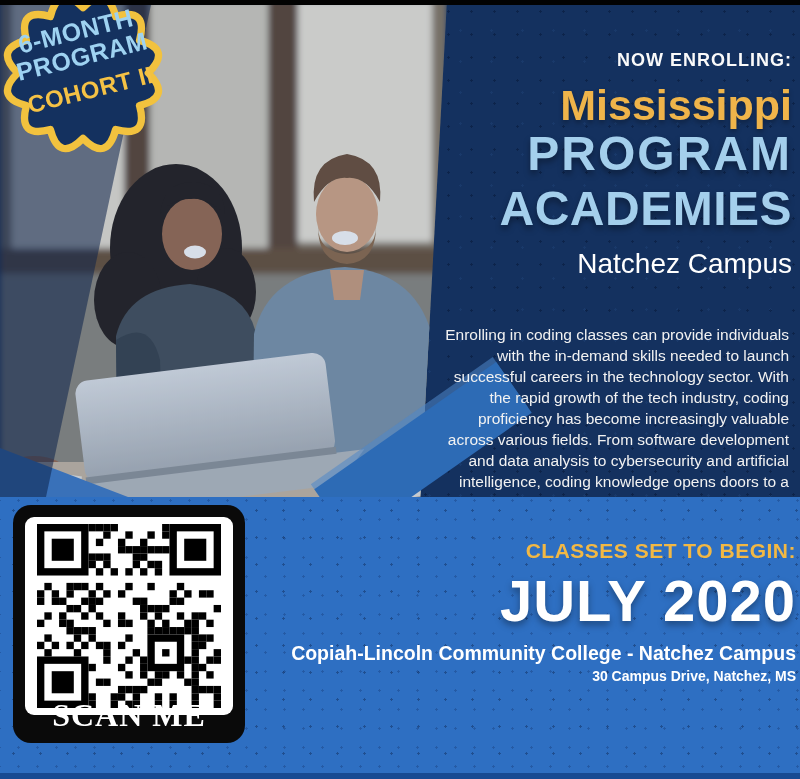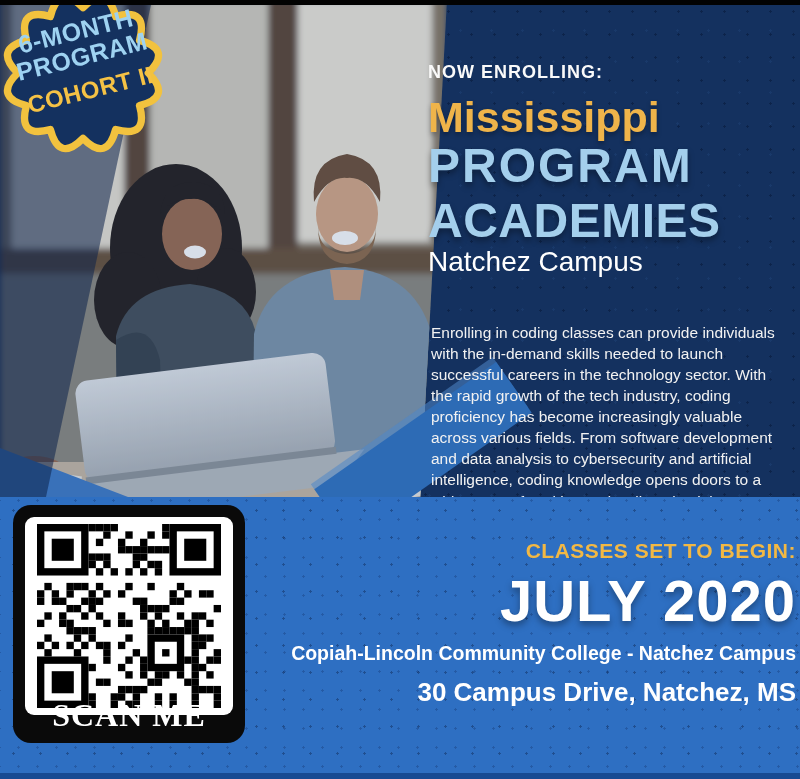--- a/index.html
+++ b/index.html
@@ -31,30 +31,30 @@
   .badge{position:absolute;left:-16px;top:-26px;width:198px;height:198px;z-index:5;}
   .badge svg{position:absolute;left:0;top:0;}
   .badge-text{
     position:absolute;left:0;top:44px;width:100%;text-align:center;
     transform:rotate(-14deg);line-height:1.02;
   }
   .badge-l1,.badge-l2{font-size:25px;font-weight:800;color:#9ED2F1;letter-spacing:.5px;}
   .badge-l3{font-size:24px;font-weight:800;color:#F5C245;margin-top:10px;letter-spacing:.5px;}
   
   .hero-right{
-    position:absolute;left:428px;top:12px;width:364px;height:607px;
-    text-align:left;z-index:4;color:#fff;
+    position:absolute;left:428px;top:0;width:364px;height:607px;
+    text-align:right;z-index:4;color:#fff;
   }
   .kicker{margin-top:50px;font-size:18px;font-weight:800;letter-spacing:1px;color:#FAFAFA;}
   .title-script{margin-top:10px;font-size:43px;font-weight:700;color:#EFB44A;
     text-shadow:0 3px 5px rgba(0,0,0,.3);}
   .title-big{font-size:48px;font-weight:800;color:#A4CFEC;line-height:1.02;
     letter-spacing:2px;text-shadow:0 4px 6px rgba(0,0,0,.35);}
   .title-big.second{letter-spacing:0.5px;margin-top:6px;}
-  .subtitle{font-size:28px;font-weight:500;color:#FFFFFF;}
+  .subtitle{margin-top:14px;font-size:28px;font-weight:500;color:#FFFFFF;}
   .description{
     margin:44px auto 0;width:358px;font-size:15.5px;line-height:1.36;
     font-weight:500;color:#F2F2F2;
   }
   
   .footer{
     position:absolute;left:0;top:497px;width:800px;height:276px;z-index:6;
     background-color:#2E6FC2;
     background-image:radial-gradient(rgba(10,30,70,.4) 1px,transparent 1.4px),
                      radial-gradient(rgba(15,45,100,.3) 1px,transparent 1.3px);
@@ -74,21 +74,21 @@
     text-align:center;color:#fff;font-family:"Liberation Serif","DejaVu Serif",serif;
     font-weight:700;font-size:32px;letter-spacing:1px;
   }
   .schedule{position:absolute;left:246px;top:0;width:550px;text-align:right;}
   .s-kicker{margin-top:42px;font-size:21px;font-weight:800;color:#F2B844;letter-spacing:.5px;}
   .s-date{margin-top:4px;font-size:58px;font-weight:900;color:#FFFFFF;letter-spacing:1px;
     text-shadow:0 4px 7px rgba(0,0,0,.35);}
   .s-days{margin-top:10px;font-size:28px;font-weight:800;color:#F2B844;
     text-shadow:0 2px 3px rgba(0,0,0,.25);}
   .s-loc1{margin-top:8px;font-size:19.5px;font-weight:700;color:#FFFFFF;}
-  .s-loc2{margin-top:12px;font-size:26px;font-weight:700;color:#FFFFFF;}
+  .s-loc2{margin-top:3px;font-size:14px;font-weight:700;color:#FFFFFF;}
   
   .top-strip{position:absolute;left:0;top:0;width:800px;height:5px;background:#020202;z-index:9;}
   .bottom-strip{position:absolute;left:0;top:773px;width:800px;height:6px;background:#174A92;z-index:9;}
 </style>
 </head>
 <body>
 
 <div class="flyer">
 
   <section class="hero">

